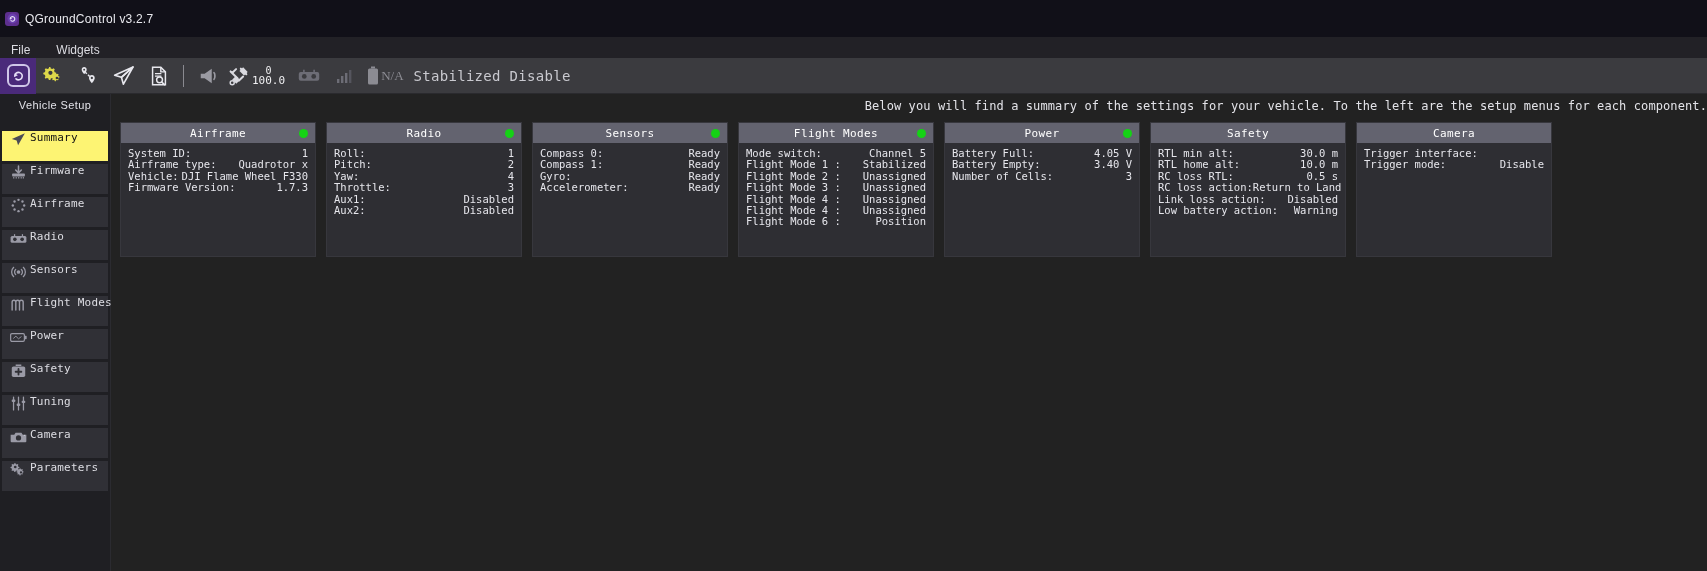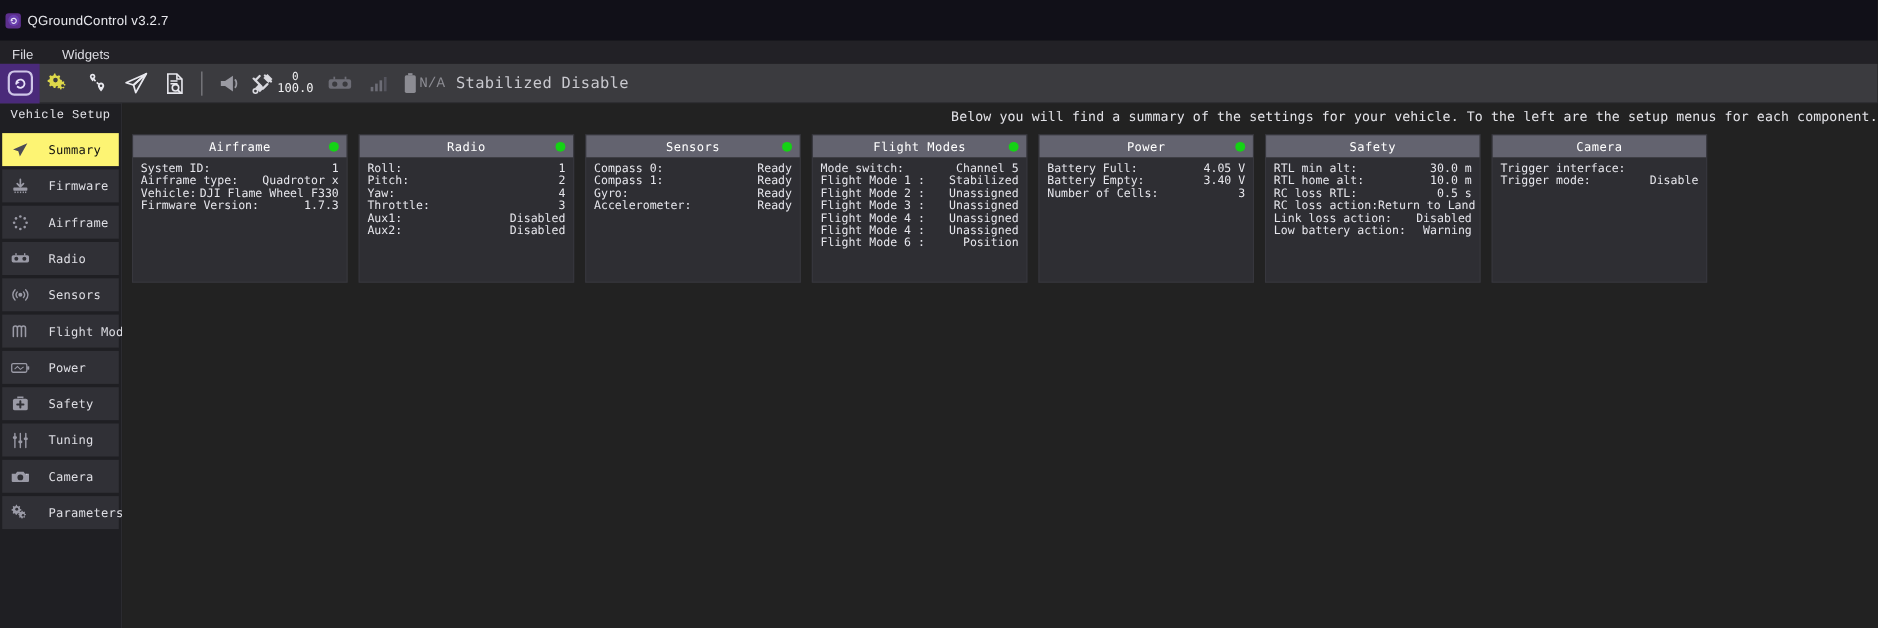--- a/index.html
+++ b/index.html
@@ -54,42 +54,42 @@
   }
   .tb-sep { width: 1px; height: 22px; background: #8a8a90; margin: 0 7px; }
   .tb-gps { display: flex; align-items: center; gap: 2px; padding-left: 2px; }
   .tb-gps-nums {
     display: flex; flex-direction: column; align-items: center; line-height: 10px;
     color: #f0f0f2; font-size: 10px; font-family: "DejaVu Sans Mono", monospace;
   }
   .tb-gps-nums .hdop { font-size: 11px; }
   .tb-batt { display: flex; align-items: center; gap: 2px; margin-left: 6px; }
   .tb-batt .na {
-    color: #8c8c93; font-size: 13px; font-family: Liberation Mono, monospace;
+    color: #8c8c93; font-size: 13px; font-family: Liberation Serif, serif;
   }
   .tb-status {
     color: #c9c9cf; font-size: 14px; margin-left: 10px;
     font-family: "DejaVu Sans Mono", monospace; letter-spacing: .3px;
   }
 
   
   .body-wrap { display: flex; height: 514px; background: #222222; }
 
   
   .sidebar {
     width: 111px; background: #1f1f23; padding-top: 0; flex: 0 0 111px;
     border-right: 1px solid #2b2b30;
   }
   .sidebar-title {
-    color: #e2e2e8; font-size: 11px; text-align: center; padding: 5px 0 10px;
-    font-family: Liberation Mono, monospace; letter-spacing: .4px;
+    color: #e2e2e8; font-size: 11px; text-align: center; padding: 5px 0 20px;
+    font-family: Liberation Sans, sans-serif; letter-spacing: .4px;
   }
   .side-item {
-    height: 30px; margin: 0 2px 3px 2px; display: flex; align-items: center;
-    gap: 17px; padding-left: 8px; background: #303036; color: #dedee4;
+    height: 30px; margin: 0 2px 3px 2px; display: flex; align-items: flex-start;
+    gap: 3px; padding-left: 8px; background: #303036; color: #dedee4;
     font-size: 11px; font-family: "DejaVu Sans Mono", monospace;
   }
   .side-item.active { background: #fdf473; color: #111; }
   .side-item .ico { width: 17px; height: 17px; display: flex; align-items: center; justify-content: center; flex: 0 0 17px; }
   .side-item .lbl { white-space: nowrap; letter-spacing: .2px; }
 
   
   .main { flex: 1; position: relative; background: #222222; }
   .main-hint {
     color: #e3e3e8; font-size: 12px; font-family: "DejaVu Sans Mono", monospace;

